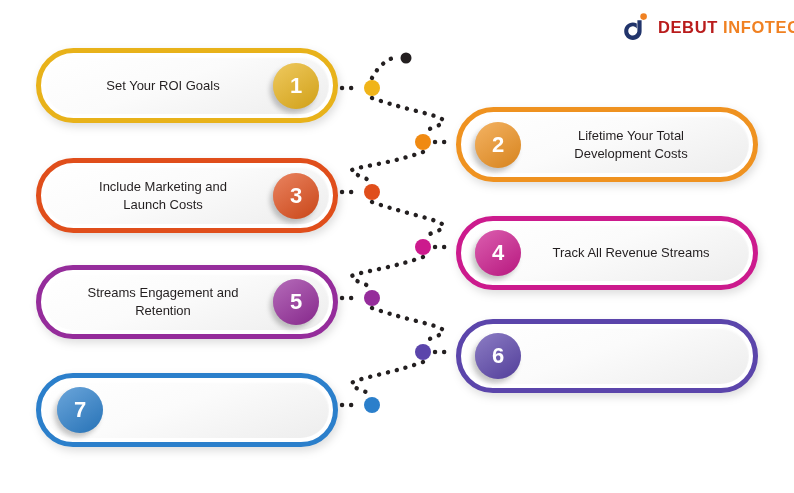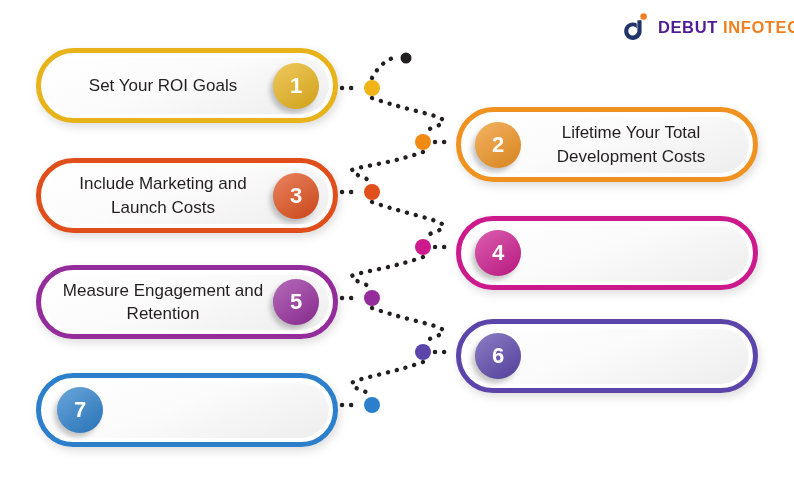--- a/index.html
+++ b/index.html
@@ -17,21 +17,21 @@
     position:absolute;top:12px;left:624px;
     display:flex;align-items:center;gap:8px;
     height:30px;
   }
   #logo-mark{position:relative;width:26px;height:28px;flex:none;}
   #logo-mark svg{display:block;}
   #logo-text{
     font-size:16.5px;font-weight:bold;letter-spacing:.6px;
     white-space:nowrap;line-height:1;
   }
-  #logo-text .debut{color:#4c1d95;}
+  #logo-text .debut{color:#b91c1c;}
   #logo-text .infotech{color:#f08122;}
 
   
   #connector{position:absolute;left:0;top:0;width:794px;height:493px;pointer-events:none;}
 
   
   .step{
     position:absolute;
     box-sizing:border-box;
     border-radius:999px;
@@ -69,21 +69,21 @@
   .badge::after{
     content:"";position:absolute;inset:0;border-radius:50%;
     background:linear-gradient(145deg,rgba(255,255,255,.30),rgba(0,0,0,.10));
     pointer-events:none;
   }
   .badge span{position:relative;z-index:3;line-height:1;}
 
   .step-label{
     flex:1;
     text-align:center;
-    font-size:17px;
+    font-size:13px;
     color:#231f20;
     line-height:1.38;
     white-space:pre-line;
     padding:0 6px;
   }
 
   .step.left  .badge{order:2;margin-left:2px;}
   .step.left  .step-label{order:1;}
   .step.right .badge{order:1;margin-right:2px;}
   .step.right .step-label{order:2;}
@@ -191,30 +191,31 @@
 Launch Costs</div>
     </div>
   </div>
 
   <div class="step right" style="left: 456px; top: 216px; width: 302px; height: 74px; border-width: 5px; border-color: rgb(204, 26, 141);">
     <div class="step-inner"></div>
     <div class="step-row">
       <div class="badge" style="background: rgb(204, 26, 141);">
         <span>4</span>
       </div>
+      <div class="step-label">Track All Revenue Streams</div>
     </div>
   </div>
 
   <div class="step left" style="left: 36px; top: 265px; width: 302px; height: 74px; border-width: 5px; border-color: rgb(149, 44, 155);">
     <div class="step-inner"></div>
     <div class="step-row">
       <div class="badge" style="background: rgb(149, 44, 155);">
         <span>5</span>
       </div>
-      <div class="step-label">Measure Engagement and
+      <div class="step-label">Streams Engagement and
 Retention</div>
     </div>
   </div>
 
   <div class="step right" style="left: 456px; top: 319px; width: 302px; height: 74px; border-width: 5px; border-color: rgb(91, 69, 171);">
     <div class="step-inner"></div>
     <div class="step-row">
       <div class="badge" style="background: rgb(91, 69, 171);">
         <span>6</span>
       </div>

